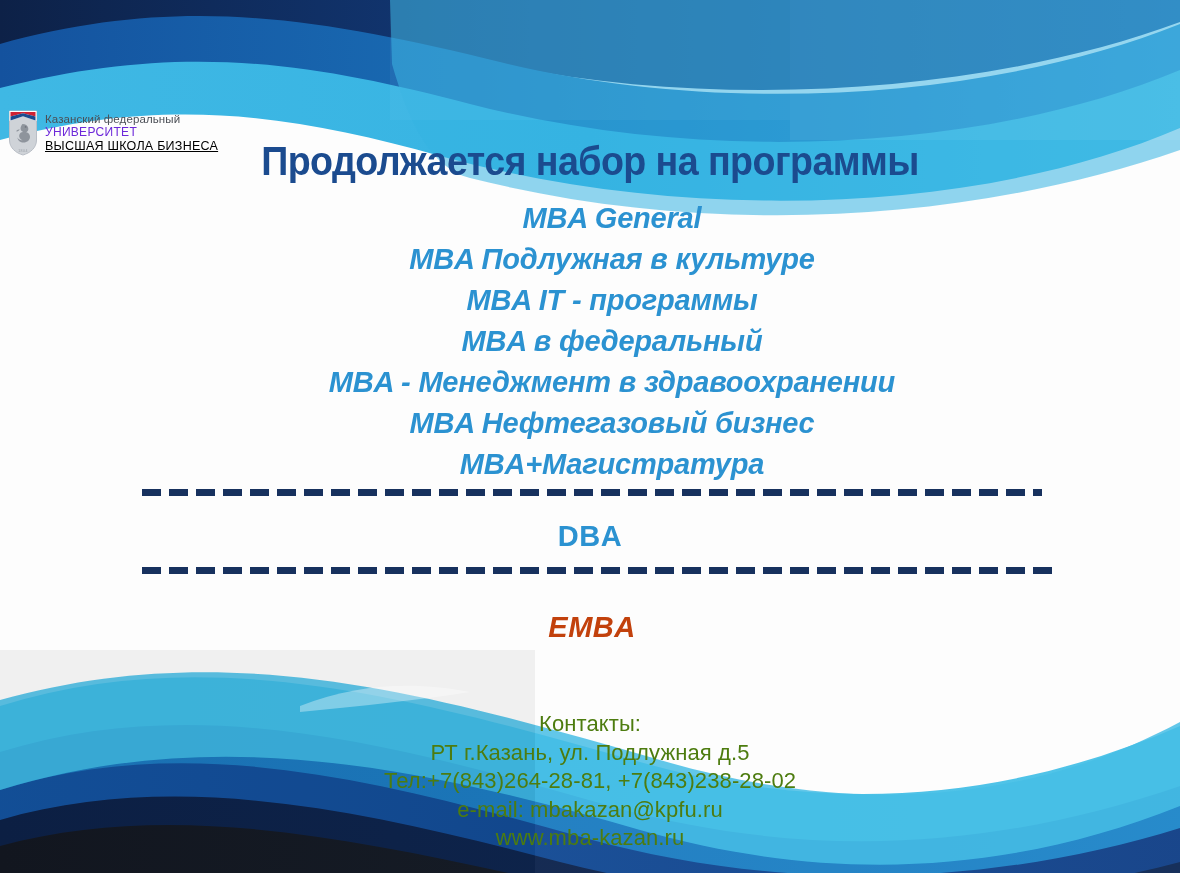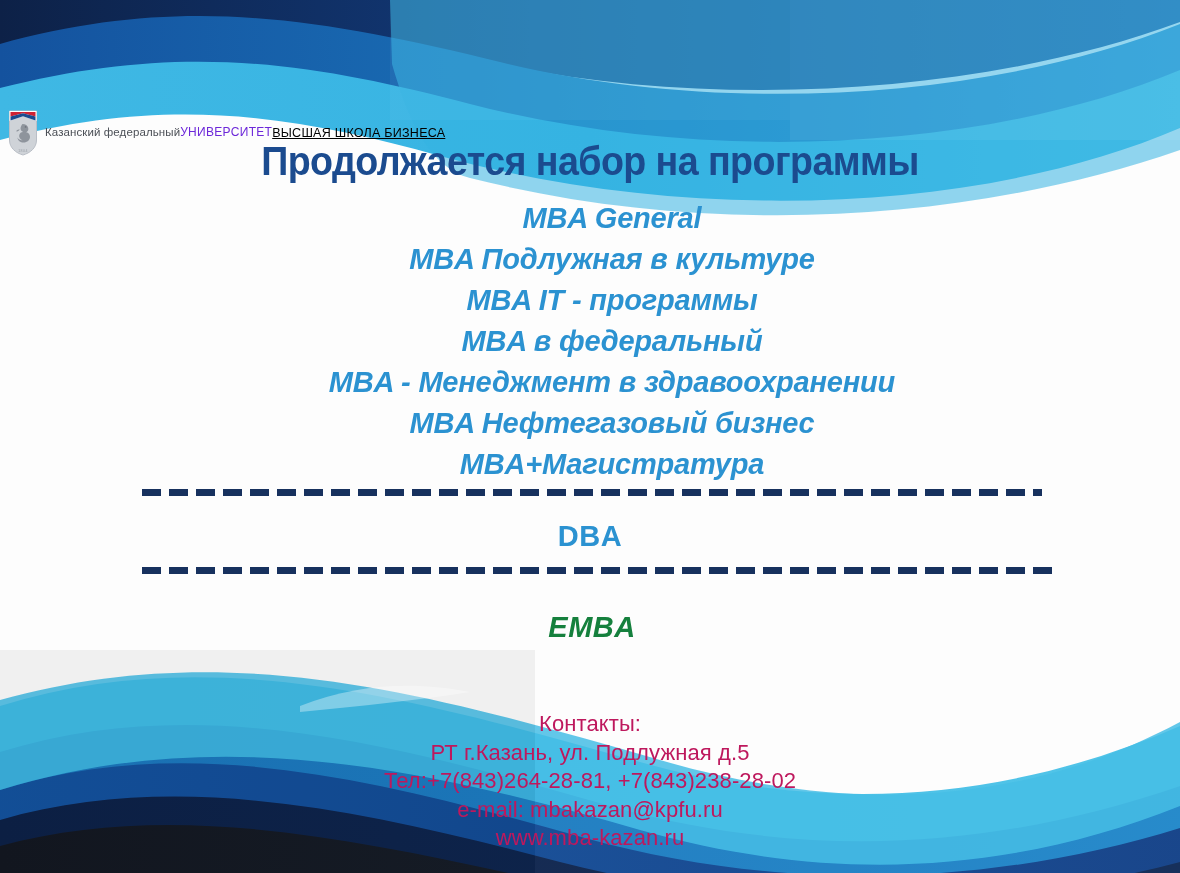--- a/index.html
+++ b/index.html
@@ -33,21 +33,21 @@
     display:flex;
     align-items:center;
     gap:7px;
   }
   .logo-emblem{
     width:30px; height:46px;
     flex:0 0 auto;
   }
   .logo-text{
     display:flex;
-    flex-direction:row;
+    flex-direction:column;
     line-height:1.12;
   }
   .logo-l1{
     font-size:11.5px;
     color:#4b4f56;
     letter-spacing:.1px;
   }
   .logo-l2{
     font-size:12px;
     color:#6d28d9;
@@ -116,35 +116,35 @@
     letter-spacing:.5px;
   }
   .emba{
     position:absolute;
     left:0; right:4px;
     top:611px;
     text-align:center;
     font-size:29px;
     font-weight:bold;
     font-style:italic;
-    color:#15803d;
+    color:#c2410c;
     letter-spacing:.5px;
     padding-left:8px;
   }
 
   
   .contacts{
     position:absolute;
     left:0; right:0;
     top:710px;
     text-align:center;
   }
   .contact-line{
     font-size:22px;
-    color:#be185d;
+    color:#4d7c0f;
     line-height:28.5px;
     letter-spacing:.1px;
     white-space:nowrap;
   }
 </style>
 </head>
 <body>
 
 <div id="slide">
 

